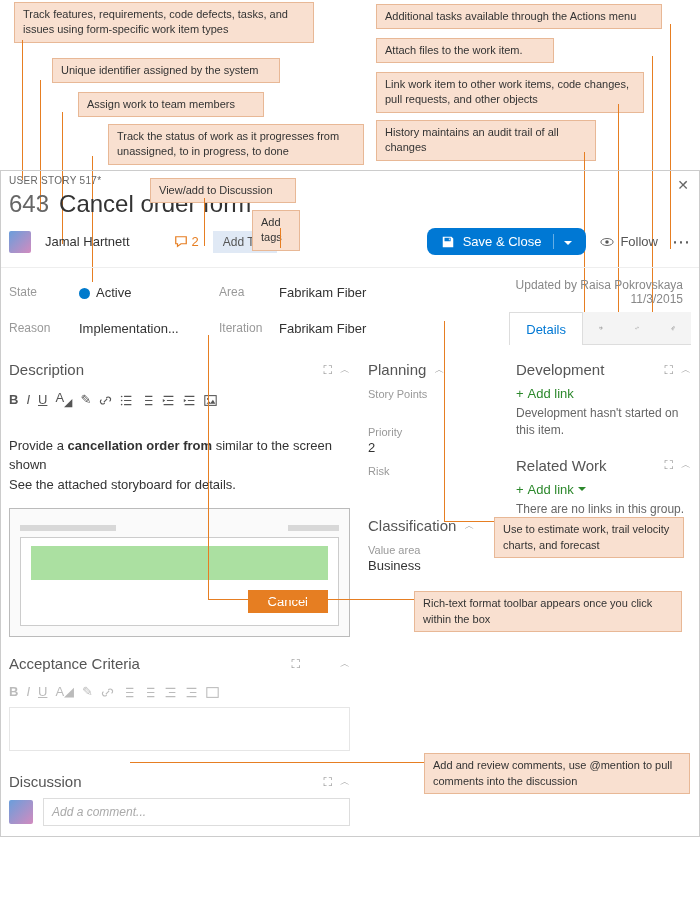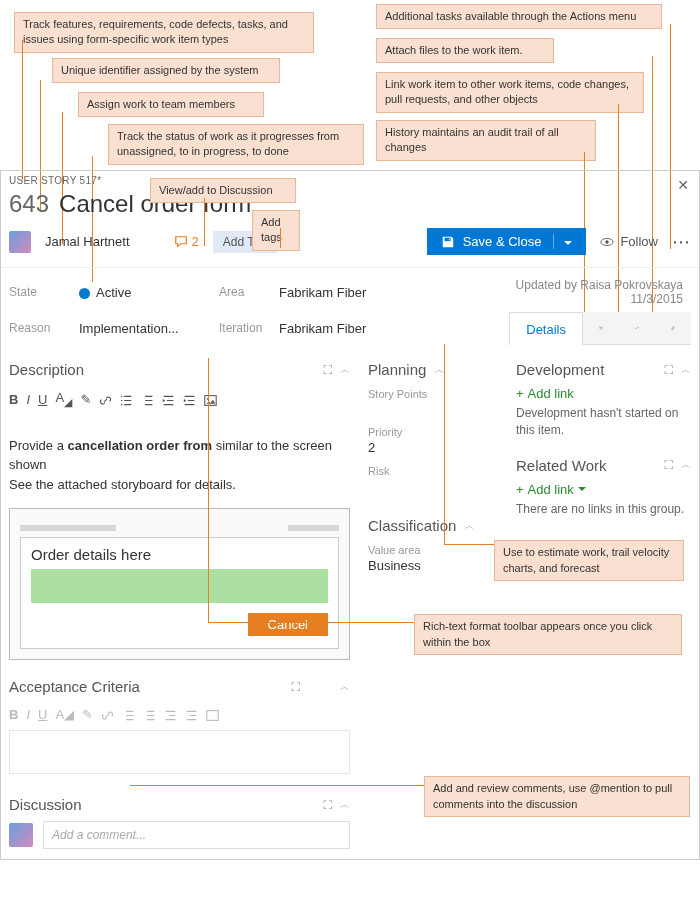--- a/index.html
+++ b/index.html
@@ -19,21 +19,21 @@
   .wtitle { font-size: 24px; color: #333; font-weight: 400; }
   
   .close-x { position: absolute; top: 6px; right: 10px; font-size: 14px; color: #666; cursor: pointer; }
   
   .assign-row { display: flex; align-items: center; padding: 0 8px 12px 8px; gap: 14px; }
   .avatar { width: 22px; height: 22px; border-radius: 2px; background: linear-gradient(135deg,#6a9edb 0%, #d28bbf 100%); flex-shrink:0; }
   .assignee { font-size: 13px; color: #333; }
   .disc-count { display: flex; align-items: center; gap: 4px; color: #e67e22; font-size: 13px; margin-left: 30px; }
   .add-tag { background: #e0e9f5; color: #555; padding: 4px 10px; font-size: 12px; cursor: pointer; }
   .spacer { flex: 1; }
-  .save-btn { background: #0078d4; color: #fff; padding: 6px 14px; font-size: 13px; display: flex; align-items: center; gap: 8px; cursor: pointer; }
+  .save-btn { background: #0078d4; color: #fff; padding: 6px 14px; font-size: 13px; display: flex; align-items: center; gap: 8px; cursor: pointer; border-radius: 8px; }
   .save-caret { border-left: 1px solid rgba(255,255,255,0.4); padding-left: 10px; margin-left: 4px; }
   .follow { display: flex; align-items: center; gap: 6px; color: #555; font-size: 13px; cursor: pointer; }
   .ellipsis { font-size: 18px; color: #555; cursor: pointer; letter-spacing: 1px; }
   
   .meta-row { display: flex; padding: 10px 8px 6px 8px; border-top: 1px solid #eee; align-items: center; font-size: 13px; }
   .meta-label { color: #999; width: 70px; font-size: 12px; }
   .meta-val { color: #333; width: 140px; }
   .meta-val2 { color: #333; flex: 1; }
   .state-dot { display: inline-block; width: 11px; height: 11px; border-radius: 50%; background: #007acc; margin-right: 6px; vertical-align: middle; }
   .updated { color: #888; font-size: 12px; text-align: right; flex: 1; padding-right: 8px; }
@@ -90,21 +90,21 @@
   
   svg { display: inline-block; vertical-align: middle; }
   
   
   .bottom-callouts { position: relative; }
 </style>
 </head>
 <body>
 
 <div class="callout-area">
-  <div class="callout" style="left:14px; top:12px; width:300px;">Track features, requirements, code defects, tasks, and issues using form-specific work item types</div>
+  <div class="callout" style="left:14px; top:2px; width:300px;">Track features, requirements, code defects, tasks, and issues using form-specific work item types</div>
   <div class="callout" style="left:52px; top:58px; width:228px;">Unique identifier assigned by the system</div>
   <div class="callout" style="left:78px; top:92px; width:186px;">Assign work to team members</div>
   <div class="callout" style="left:108px; top:124px; width:256px;">Track the status of work as it progresses from unassigned, to in progress, to done</div>
   <div class="callout" style="left:376px; top:4px; width:286px;">Additional tasks available through the Actions menu</div>
   <div class="callout" style="left:376px; top:38px; width:178px;">Attach files to the work item.</div>
   <div class="callout" style="left:376px; top:72px; width:268px;">Link work item to other work items, code changes, pull requests, and other objects</div>
   <div class="callout" style="left:376px; top:120px; width:220px;">History maintains an audit trail of all changes</div>
 
   <div class="callout-line" style="left:22px; top:40px; width:1px; height:140px;"></div>
   <div class="callout-line" style="left:40px; top:80px; width:1px; height:130px;"></div>
@@ -255,21 +255,20 @@
         <span>Provide a </span><b>cancellation order from</b><span> similar to the screen shown</span><br>
         <span>See the attached storyboard for details.</span>
       </div>
       <div class="mock-box">
         <div style="display:flex;">
             <div class="mock-bar w1"></div>
             <div style="flex:1"></div>
             <div class="mock-bar" style="width:16%"></div>
           </div>
         <div class="mock-inner">
-          <div class="mock-title">Order details here</div>
           <div class="mock-green"></div>
           <div class="mock-cancel">Cancel</div>
           <div class="clr"></div>
         </div>
       </div>
 
       <div class="section-hdr" style="margin-top:18px;gap:32px;">
         <span class="section-title">Acceptance Criteria</span>
         <span class="sec-sp"></span>
         <span class="sec-icon">⛶</span>

